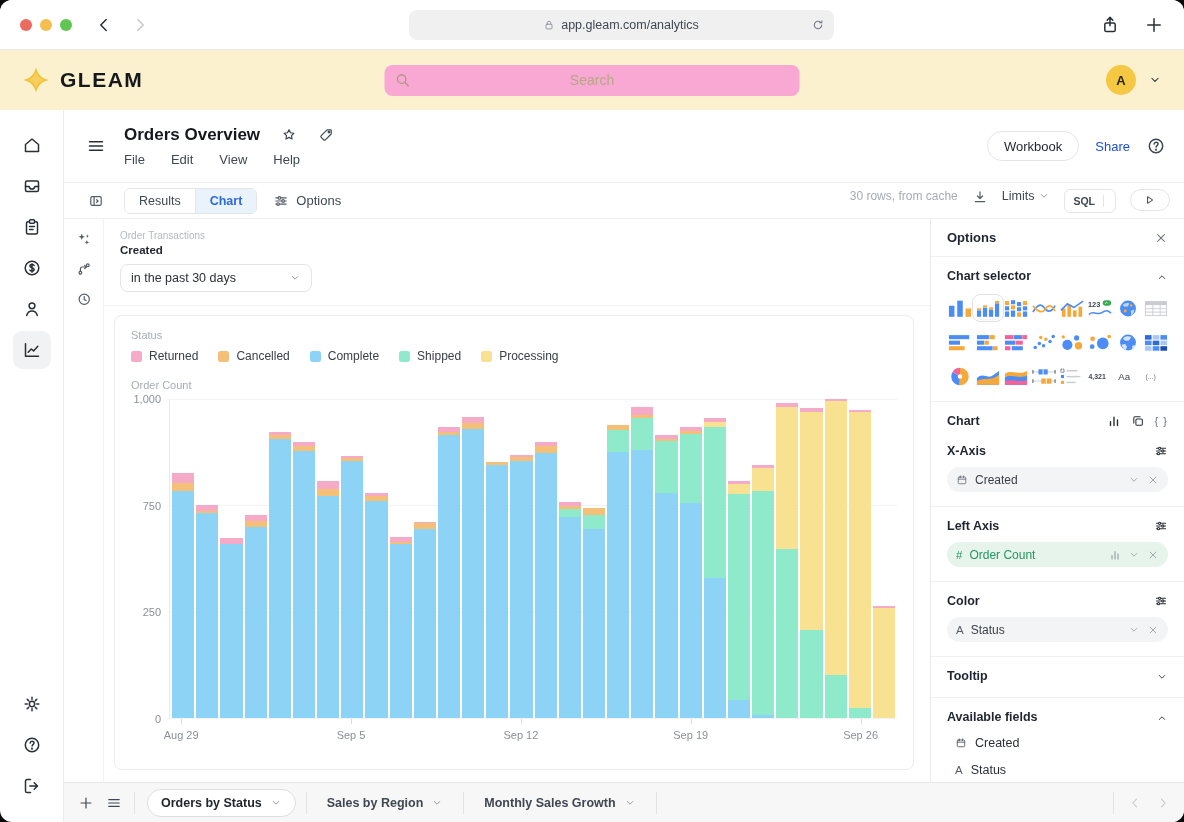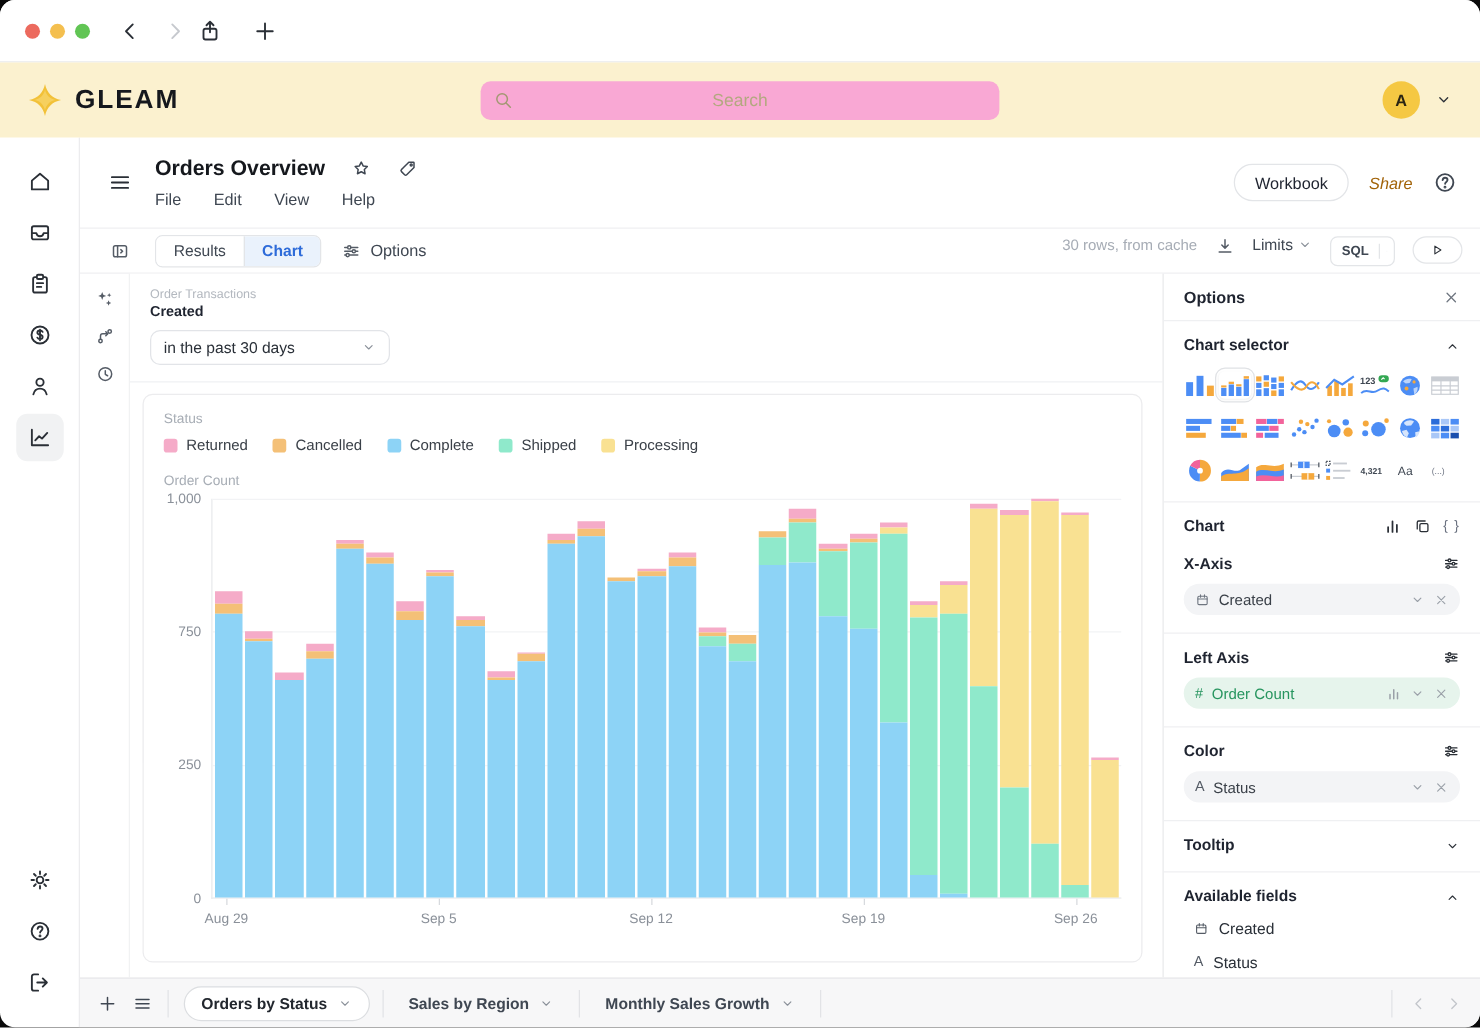--- a/index.html
+++ b/index.html
@@ -59,21 +59,21 @@
   .doc-header { height:72px; display:flex; align-items:center; padding:0 18px 0 12px; flex:none; }
   .hamburger { width:40px; display:flex; justify-content:center; color:#2a2f36; }
   .title-block { margin-left:8px; }
   .title-row { display:flex; align-items:center; gap:21px; }
   .page-title { font-size:17px; font-weight:700; color:#15181d; }
   .title-row .icon { color:#3f4752; }
   .menu-row { display:flex; gap:26px; margin-top:7px; font-size:13px; color:#3f4752; }
   .doc-right { margin-left:auto; display:flex; align-items:center; gap:16px; }
   .workbook-pill { border:1px solid #e3e5e8; border-radius:16px; height:30px; padding:0 16px; display:flex;
                    align-items:center; font-size:13px; color:#1f2430; background:#fff; }
-  .share-lbl { font-size:13px; color:#a16207;font-style:italic; }
+  .share-lbl { font-size:13px; color:#1d4ed8; }
   .help-circ { color:#3f4752; }
 
   
   .toolbar { height:37px; border-top:1px solid #eff0f2; border-bottom:1px solid #eff0f2; display:flex;
              align-items:center; padding:0 14px 0 12px; flex:none; }
   .panel-toggle { width:40px; display:flex; justify-content:center; color:#555c66; }
   .tab-group { display:flex; border:1px solid #e3e5e8; border-radius:6px; overflow:hidden; margin-left:8px; }
   .tab-group .tab { padding:5px 14px; font-size:12.5px; color:#3f4752; background:#fff; cursor:pointer; }
   .tab-group .tab.active { background:#eaf2fc; color:#2d6bd9; font-weight:700; border-left:1px solid #e3e5e8; }
   .options-btn { display:flex; align-items:center; gap:7px; margin-left:16px; font-size:13px; color:#3f4752; }
@@ -176,20 +176,35 @@
     </div>
     <div class="nav-chevs">
       <span class="icon">
           <svg viewBox="0 0 20 20" fill="none" stroke="currentColor" stroke-width="1.5" stroke-linecap="round" stroke-linejoin="round">
             <path d="M12.2 4.5L6.8 10l5.4 5.5"></path>
           </svg>
         </span>
       <span class="icon fwd">
           <svg viewBox="0 0 20 20" fill="none" stroke="currentColor" stroke-width="1.5" stroke-linecap="round" stroke-linejoin="round">
             <path d="M7.8 4.5l5.4 5.5-5.4 5.5"></path>
+          </svg>
+        </span>
+    </div>
+    <div class="url-pill">
+      <span class="icon icon-12 lock">
+          <svg viewBox="0 0 20 20" fill="none" stroke="currentColor" stroke-width="1.5" stroke-linecap="round" stroke-linejoin="round">
+            <rect x="5" y="8.7" width="10" height="7.8" rx="1.6"></rect>
+            <path d="M7.2 8.7V6.4a2.8 2.8 0 015.6 0v2.3"></path>
+          </svg>
+        </span>
+      <span>app.gleam.com/analytics</span>
+      <span class="icon icon-14 reload">
+          <svg viewBox="0 0 20 20" fill="none" stroke="currentColor" stroke-width="1.5" stroke-linecap="round" stroke-linejoin="round">
+            <path d="M15.3 10a5.3 5.3 0 11-1.6-3.8"></path>
+            <path d="M15.5 3.8v3h-3"></path>
           </svg>
         </span>
     </div>
     <div class="chrome-right">
       <span class="icon">
           <svg viewBox="0 0 20 20" fill="none" stroke="currentColor" stroke-width="1.5" stroke-linecap="round" stroke-linejoin="round">
             <rect x="4.8" y="8" width="10.4" height="8.6" rx="1.6"></rect>
             <path d="M10 2.4v8.4M7.2 5.2L10 2.4l2.8 2.8"></path>
           </svg>
         </span>

